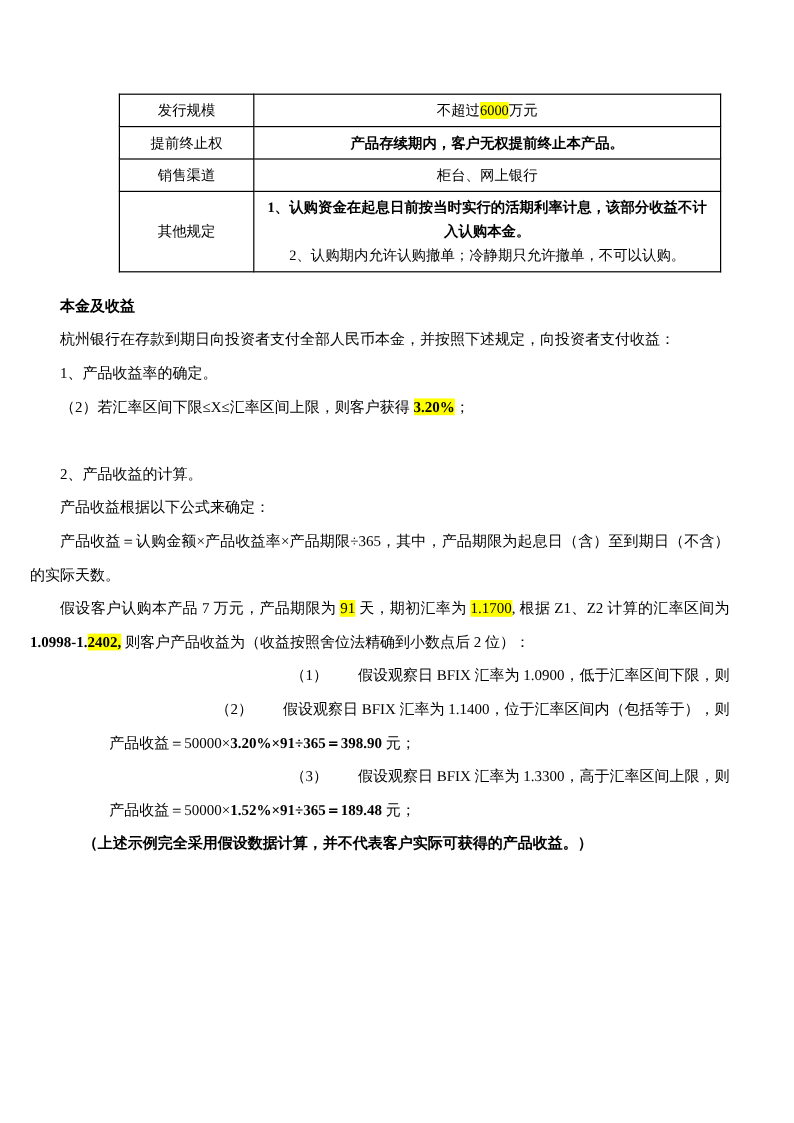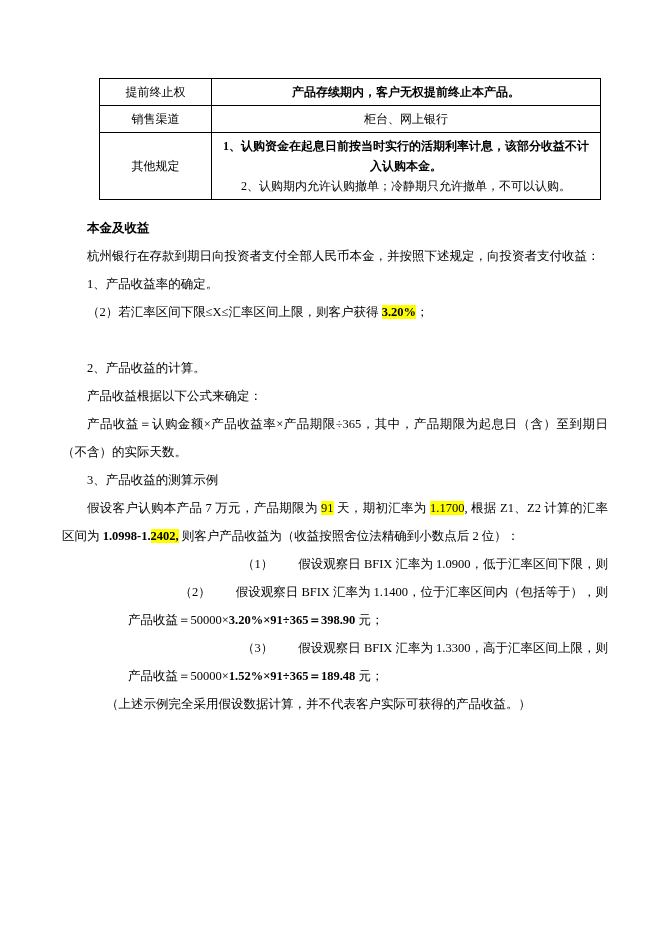--- a/index.html
+++ b/index.html
@@ -13,36 +13,42 @@
     border-collapse:collapse;table-layout:fixed;
     width:502px;margin:78px 0 0 99px;
   }
   .doc-table td{
     border:1px solid #000;font-size:12px;padding:3px 6px;vertical-align:middle;
   }
   .t-label{width:99px;text-align:center;}
   .t-value{text-align:center;}
   .t-line{line-height:20px;}
   
-  .doc-body{padding:14px 54px 0 62px;font-size:12.5px;}
+  .doc-body{padding:14px 54px 0 25px;font-size:12.5px;}
   .p{margin:0;line-height:28px;text-align:justify;}
   .indent{text-indent:2em;}
   .gap{margin-top:28px;}
   .ex{padding-left:72px;text-align:right;}
   .calc{padding-left:66px;text-align:left;}
-  .note{padding-left:44px;text-align:left;}
+  .note{padding-left:44px;text-align:left;font-weight:bold;}
   .heading{font-weight:bold;}
   .b{font-weight:bold;}
   .hl{background:#ffff00;}
 </style>
 </head>
 <body>
 
 <table class="doc-table">
   <tbody>
+      <tr>
+        <td class="t-label">发行规模</td>
+        <td class="t-value">
+          <div class="t-line"><span>不超过</span><span class="hl">6000</span><span>万元</span></div>
+        </td>
+      </tr>
       <tr>
         <td class="t-label">提前终止权</td>
         <td class="t-value">
           <div class="t-line"><span class="b">产品存续期内，客户无权提前终止本产品。</span></div>
         </td>
       </tr>
       <tr>
         <td class="t-label">销售渠道</td>
         <td class="t-value">
           <div class="t-line"><span>柜台、网上银行</span></div>
@@ -60,21 +66,20 @@
 
 <div class="doc-body">
   <p class="p heading indent">本金及收益</p>
   <div id="paragraphs">
       <p class="p indent"><span>杭州银行在存款到期日向投资者支付全部人民币本金，并按照下述规定，向投资者支付收益：</span></p>
       <p class="p indent"><span>1、产品收益率的确定。</span></p>
       <p class="p indent"><span>（2）若汇率区间下限≤X≤汇率区间上限，则客户获得 </span><span class="b hl">3.20%</span><span>；</span></p>
       <p class="p indent gap"><span>2、产品收益的计算。</span></p>
       <p class="p indent"><span>产品收益根据以下公式来确定：</span></p>
       <p class="p indent"><span>产品收益＝认购金额×产品收益率×产品期限÷365，其中，产品期限为起息日（含）至到期日（不含）的实际天数。</span></p>
-      <p class="p indent"><span>3、产品收益的测算示例</span></p>
       <p class="p indent"><span>假设客户认购本产品 7 万元，产品期限为 </span><span class="hl">91</span><span> 天，期初汇率为 </span><span class="hl">1.1700</span><span>, 根据 Z1、Z2 计算的汇率区间为 </span><span class="b">1.0998-1.</span><span class="b hl">2402,</span><span> 则客户产品收益为（收益按照舍位法精确到小数点后 2 位）：</span></p>
       <p class="p ex"><span>（1）　　假设观察日 BFIX 汇率为 1.0900，低于汇率区间下限，则</span></p>
       <p class="p ex"><span>（2）　　假设观察日 BFIX 汇率为 1.1400，位于汇率区间内（包括等于），则</span></p>
       <p class="p calc"><span>产品收益＝50000×</span><span class="b">3.20%×91÷365＝398.90</span><span> 元；</span></p>
       <p class="p ex"><span>（3）　　假设观察日 BFIX 汇率为 1.3300，高于汇率区间上限，则</span></p>
       <p class="p calc"><span>产品收益＝50000×</span><span class="b">1.52%×91÷365＝189.48</span><span> 元；</span></p>
       <p class="p note"><span>（上述示例完全采用假设数据计算，并不代表客户实际可获得的产品收益。）</span></p>
     </div>
 </div>
 

